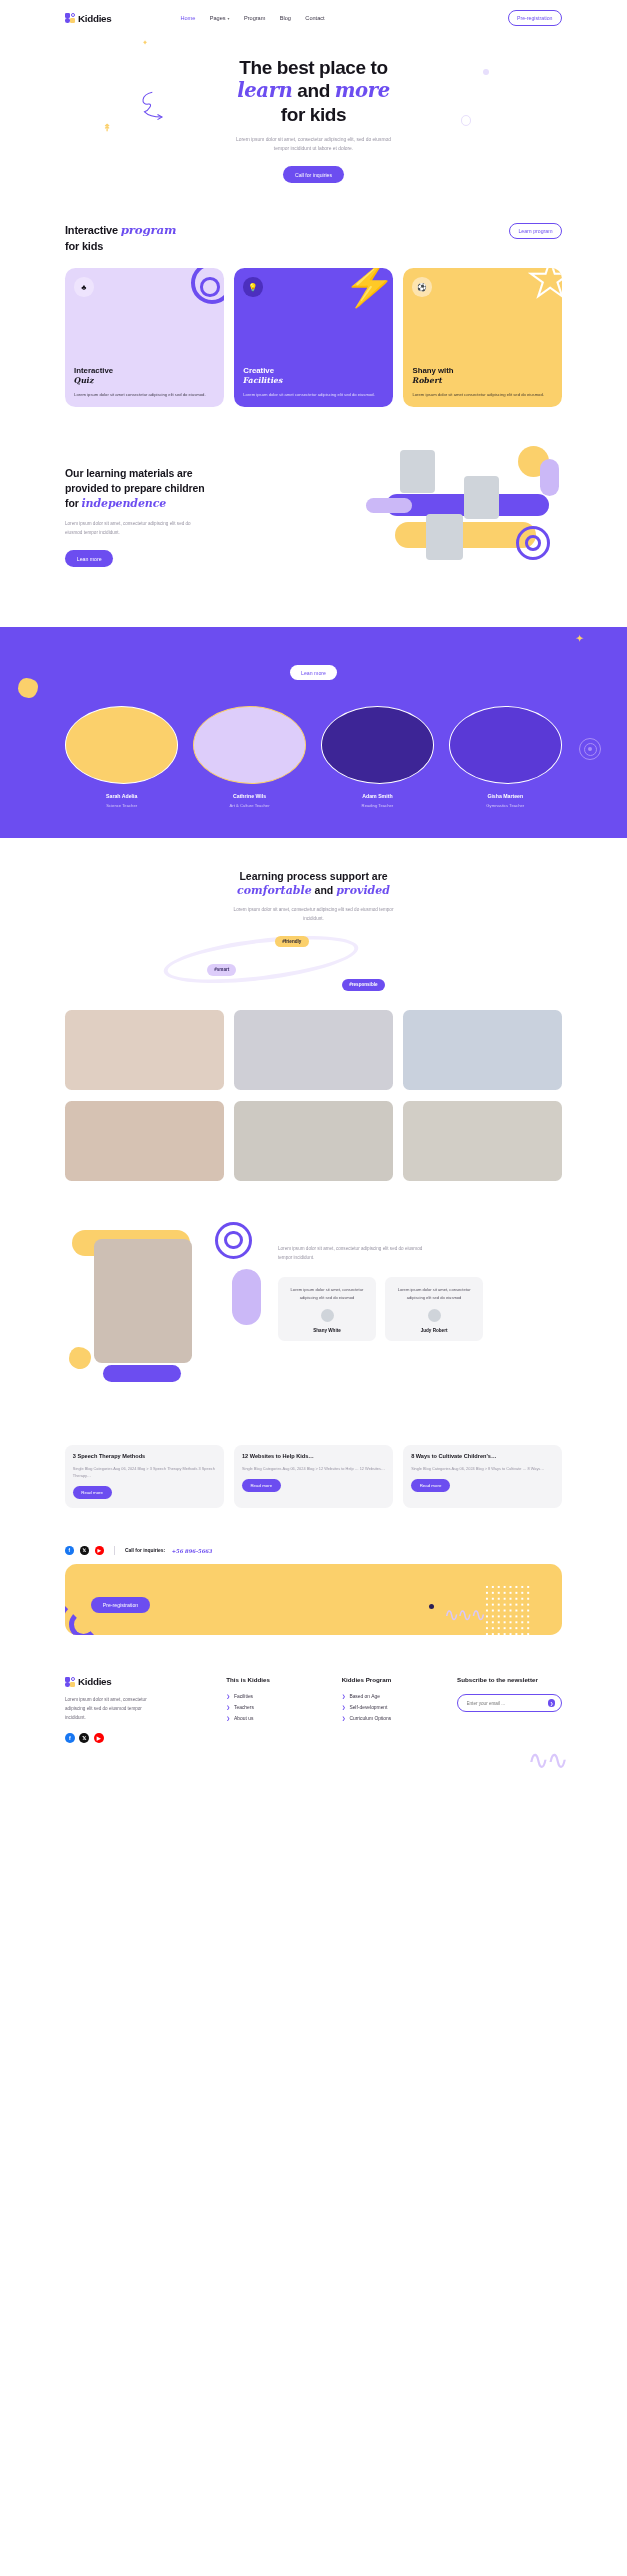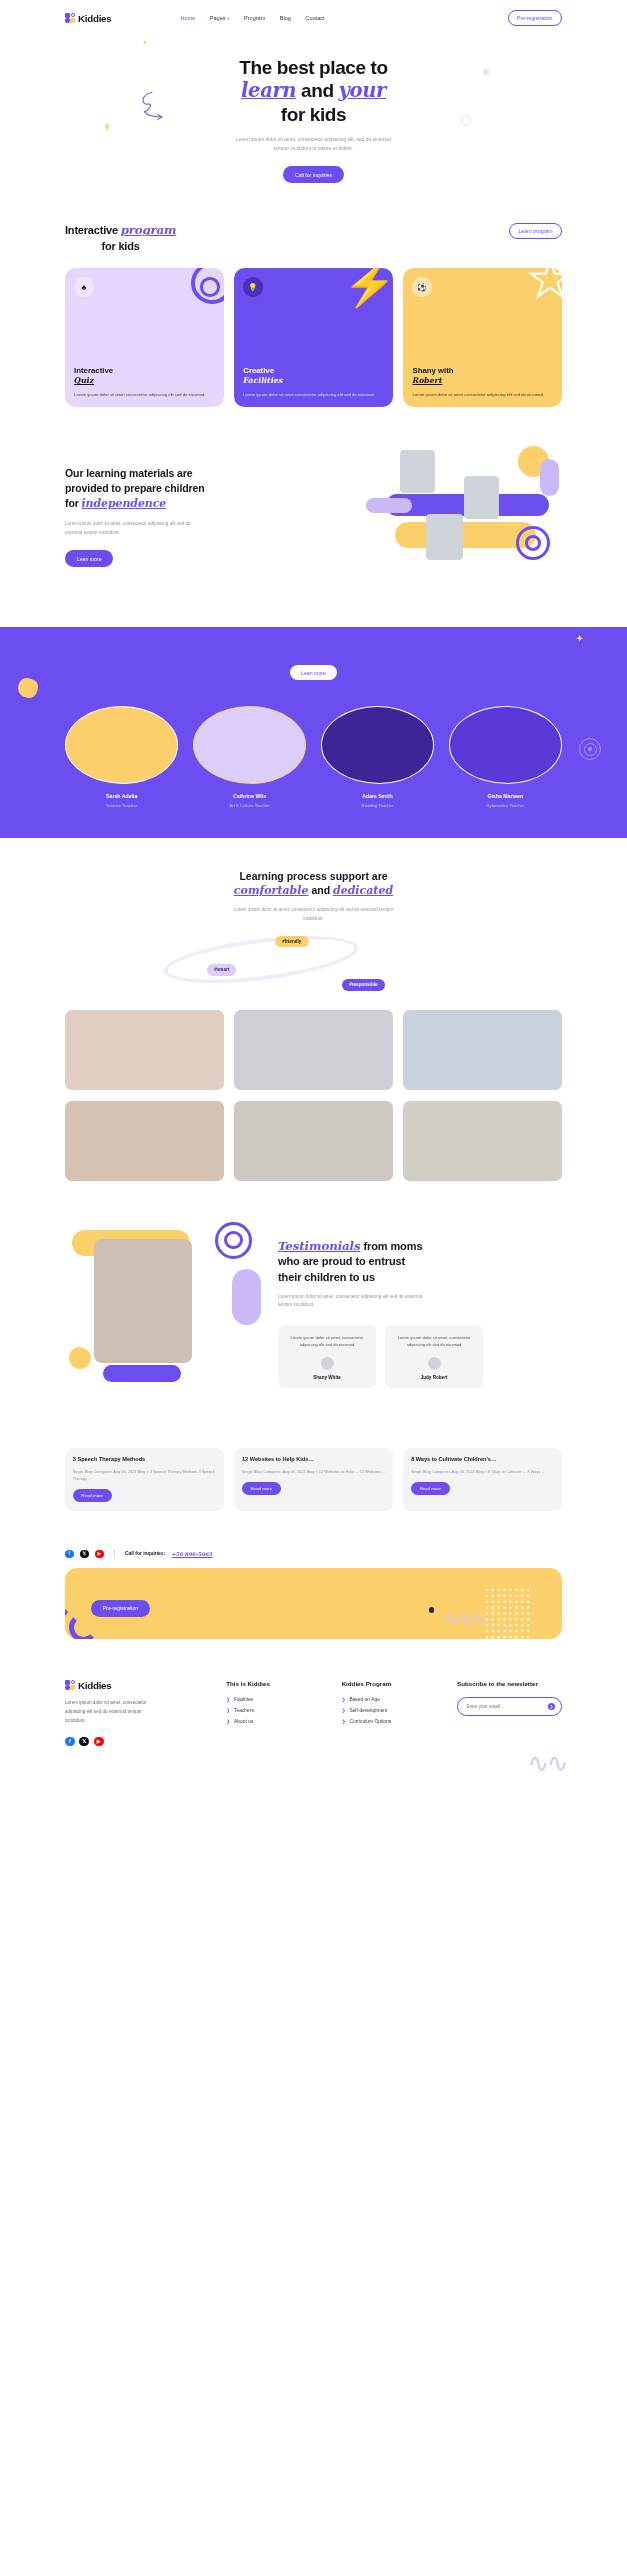--- a/index.html
+++ b/index.html
@@ -2,21 +2,21 @@
 <html style="font-size:10.5px"><head>
 <meta charset="utf-8">
 <style>
   * { box-sizing: border-box; margin: 0; padding: 0; }
   body {
     width: 627px; margin: 0 auto; background: #ffffff;
     font-family: "Liberation Sans", sans-serif;
     color: #16141c; overflow-x: hidden;
   }
   .wrap { width: 497px; margin: 0 auto; position: relative; }
-  .italic-p { font-family: "DejaVu Serif", serif; font-style: italic; color: #6c4df0; text-decoration: underline; }
+  .italic-p { font-family: "DejaVu Serif", serif; font-style: italic; color: #6c4df0; }
   .italic-y { font-family: "DejaVu Serif", serif; font-style: italic; color: #fbd06b; }
 
   
   .nav { display: flex; align-items: center; height: 31px; padding-top: 5.2px; }
   .logo { display: flex; align-items: center; gap: 3.3px; }
   .logo-mark { width: 9.8px; height: 9.8px; position: relative; }
   .logo-mark i { position: absolute; display: block; }
   .d1 { width: 4.6px; height: 4.6px; border-radius: 1.3px 1.3px 1.3px 1.3px; background: #6c4df0; left: 0; top: 0; }
   .d2 { width: 3.9px; height: 3.9px; border-radius: 50%; border: 1px solid #6c4df0; right: 0; top: 0; }
   .d3 { width: 4.6px; height: 4.6px; border-radius: 50%; background: #6c4df0; left: 0; bottom: 0; }
@@ -40,21 +40,21 @@
   .hero-sub { font-size: 4.9px; color: #9894a3; line-height: 1.85; margin: 9.1px auto 0; width: 163px; }
   .hero-cta { margin-top: 13px; }
   .deco { position: absolute; pointer-events: none; }
   .star-y { color: #fbd06b; }
   .arrow-curve { left: 73px; top: 60px; }
   .zig { left: 38px; top: 91px; color: #fbd06b; font-size: 9.8px; font-weight: bold; }
   .dot-lav { width: 5.9px; height: 5.9px; border-radius: 50%; background: #e7dffc; }
 
   
   .sec-head { display: flex; align-items: flex-start; justify-content: space-between; }
-  .sec-head h2 { font-size: 11px; line-height: 1.35; font-weight: bold; letter-spacing: -0.2px; text-align: center; }
+  .sec-head h2 { font-size: 11px; line-height: 1.35; font-weight: bold; letter-spacing: -0.2px; }
   .sec-head h2 .italic-p { font-size: 11.8px; }
 
   
   .cards { display: flex; gap: 10.5px; margin-top: 14.4px; }
   .card { flex: 1; border-radius: 10.5px; padding: 9.1px; height: 139px;
           position: relative; overflow: hidden; display: flex; flex-direction: column; }
   .card.lav { background: #e4d7fb; }
   .card.pur { background: #6c4df0; color: #fff; }
   .card.yel { background: #fbd06b; }
   .card-badge { width: 19.6px; height: 19.6px; border-radius: 50%; display: flex;
@@ -220,21 +220,21 @@
     <span class="deco dot-lav" style="right:73px;top:38px;"></span>
     <span class="deco" style="right:91px;top:84px;width:10.5px;height:10.5px;border-radius:50%;border:1.3px solid #e7dffc;"></span>
     <svg class="deco arrow-curve" width="26" height="30" viewBox="0 0 40 46">
       <path d="M22 2 C4 6, 4 22, 16 20 C24 19, 16 30, 10 32 C16 38, 26 40, 36 40" fill="none" stroke="#6c4df0" stroke-width="1.6"></path>
       <path d="M30 36 L37 40 L30 44" fill="none" stroke="#6c4df0" stroke-width="1.6"></path>
     </svg>
     <span class="deco zig">↟</span>
 
     <h1>
       <span>The best place to</span><br>
-      <span class="italic-p">learn</span><span> and </span><span class="italic-p">your</span><br>
+      <span class="italic-p">learn</span><span> and </span><span class="italic-p">more</span><br>
       <span>for kids</span>
     </h1>
     <p class="hero-sub">Lorem ipsum dolor sit amet, consectetur adipiscing elit, sed do eiusmod tempor incididunt ut labore et dolore.</p>
     <button class="btn btn-solid hero-cta">Call for inquiries</button>
   </div>
 </div>
 
 <div class="wrap" style="padding-top:27.4px;">
   <div class="sec-head">
     <h2>
@@ -351,21 +351,21 @@
         <div class="t-role">Gymnastics Teacher</div>
       </div>
     </div>
   </div>
 </div>
 
 <div class="wrap">
   <div class="process">
     <h2>
       <span>Learning process support are</span><br>
-      <span class="italic-p">comfortable</span><span> and </span><span class="italic-p">dedicated</span>
+      <span class="italic-p">comfortable</span><span> and </span><span class="italic-p">provided</span>
     </h2>
     <p>Lorem ipsum dolor sit amet, consectetur adipiscing elit sed do eiusmod tempor incididunt.</p>
 
     <div class="tag-area">
       <span class="loop"></span>
       <span class="tag tag-friendly">#friendly</span>
       <span class="tag tag-smart">#smart</span>
       <span class="tag tag-resp">#responsible</span>
     </div>
   </div>
@@ -385,25 +385,20 @@
     <div class="testi-art">
       <span class="pill" style="left:6.5px;top:7.8px;width:118px;height:26px;background:#fbd06b;"></span>
       <span class="pill" style="right:9.1px;top:0;width:37px;height:37px;border-radius:50%;border:3.9px solid #6c4df0;"></span>
       <span class="pill" style="right:18.3px;top:9.1px;width:18.3px;height:18.3px;border-radius:50%;border:3.9px solid #6c4df0;"></span>
       <span class="pill" style="right:0px;top:47px;width:29px;height:56px;background:#cbb8f7;"></span>
       <span class="ph" style="left:29px;top:17px;width:98px;height:124px;border-radius:7.8px;background:#cdbfb4;"></span>
       <span class="pill" style="left:3.9px;bottom:15.7px;width:22px;height:22px;background:#fbd06b;border-radius:44% 56% 48% 52% / 52% 46% 54% 48%;"></span>
       <span class="pill" style="left:38px;bottom:2.6px;width:78px;height:17px;background:#6c4df0;"></span>
     </div>
     <div class="testi-right">
-      <h2>
-        <span class="italic-p">Testimonials</span><span> from moms</span><br>
-        <span>who are proud to entrust</span><br>
-        <span>their children to us</span>
-      </h2>
       <p class="lead">Lorem ipsum dolor sit amet, consectetur adipiscing elit sed do eiusmod tempor incididunt.</p>
       <div class="quotes">
         <div class="quote">
           <p>Lorem ipsum dolor sit amet, consectetur adipiscing elit sed do eiusmod</p>
           <div class="q-av"></div>
           <div class="q-name">Shany White</div>
         </div>
         <div class="quote">
           <p>Lorem ipsum dolor sit amet, consectetur adipiscing elit sed do eiusmod</p>
           <div class="q-av"></div>

